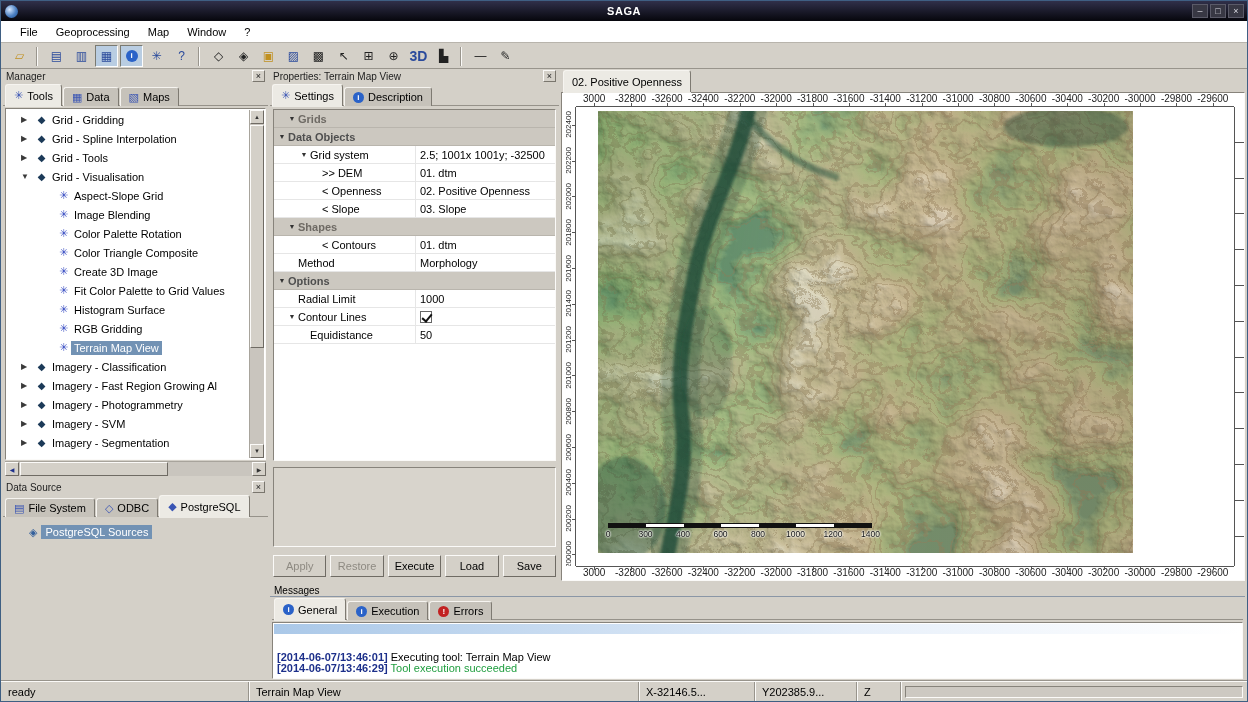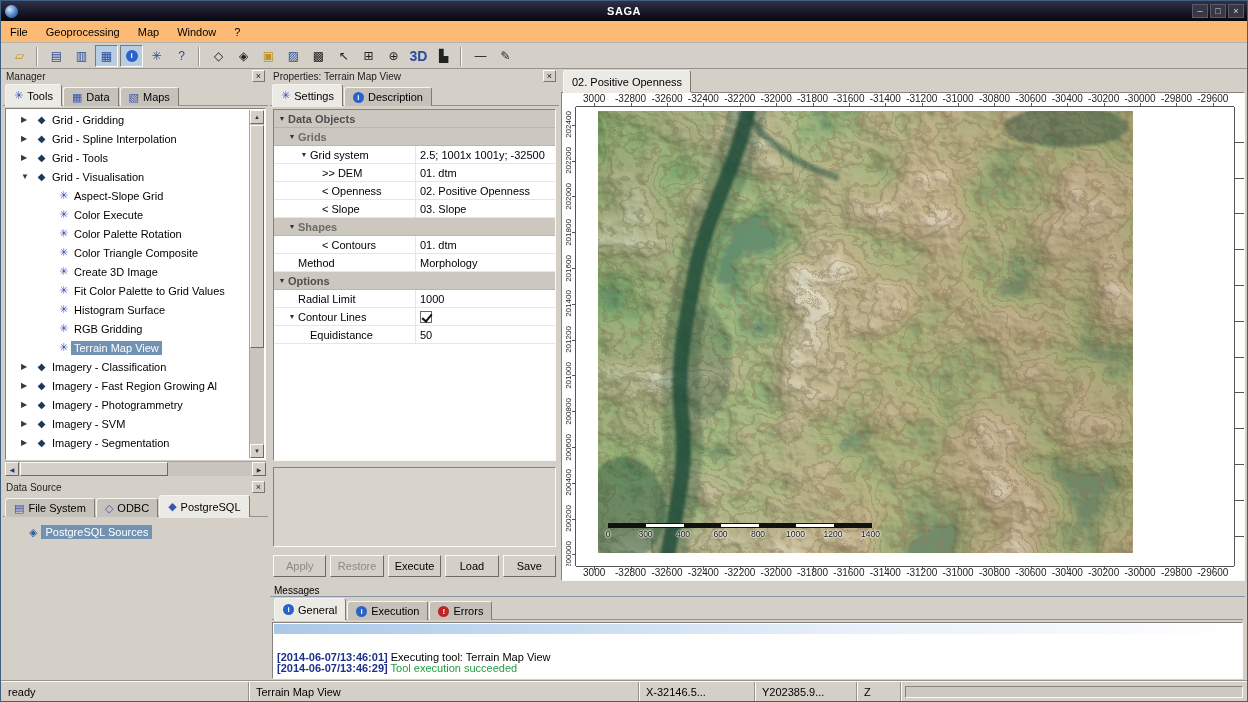--- a/index.html
+++ b/index.html
@@ -7,21 +7,21 @@
   .window{position:relative;width:1248px;height:702px;background:#d4d0c8;border:1px solid #3f5f83;overflow:hidden}
 
   
   .titlebar{position:absolute;top:0;left:0;right:0;height:20px;background:linear-gradient(180deg,#30304a,#06060c);display:flex;align-items:center;color:#fff}
   .title-icon{width:13px;height:13px;border-radius:50%;margin-left:4px;background:radial-gradient(circle at 35% 35%,#d5e7ff,#4a7ec0 55%,#1d4e90);z-index:1}
   .title-text{position:absolute;left:0;right:0;text-align:center;font-size:11px;font-weight:bold;letter-spacing:.5px}
   .win-controls{margin-left:auto;display:flex;gap:2px;padding-right:3px;z-index:1}
   .wbtn{width:16px;height:14px;background:#383844;border:1px solid #5a5a68;color:#d8d8e0;font-size:9px;line-height:11px;text-align:center;cursor:pointer}
 
   
-  .menubar{position:absolute;top:20px;left:0;right:0;height:22px;background:#fdba74;display:flex;align-items:center;padding-left:0;border-bottom:1px solid #b8b4ac}
+  .menubar{position:absolute;top:20px;left:0;right:0;height:22px;background:#ffffff;display:flex;align-items:center;padding-left:10px;border-bottom:1px solid #b8b4ac}
   .menu-item{font-size:11px;padding:3px 9px;cursor:pointer}
   .toolbar{position:absolute;top:42px;left:0;right:0;height:26px;background:#d4d0c8;display:flex;align-items:center;padding-left:6px;border-bottom:1px solid #98948c}
   .tbtn{position:relative;width:23px;height:22px;margin:0 1px;display:flex;align-items:center;justify-content:center;font-size:12px;background:transparent;border:1px solid transparent;cursor:pointer}
   .tbtn.pressed{background:#b9cde2;border-color:#7a7a72 #fdfdfd #fdfdfd #7a7a72}
   .tbtn.gold .tglyph{color:#c09020}
   .tbtn.blue .tglyph{color:#2a4a9c}
   .tbtn.dark .tglyph{color:#222}
   .tbtn.txt .tglyph{font-size:14px;font-weight:bold}
   .tbtn.circle .tglyph{width:12px;height:12px;border-radius:50%;background:#2a62c8;color:#fff;font-size:8px;font-weight:bold;display:flex;align-items:center;justify-content:center}
   .tbtn.sepa{margin-right:13px}
@@ -295,21 +295,21 @@
 
             <div class="trow child">
               <span class="tarrow"></span>
               <span class="ticon">✳</span>
               <span class="tlab">Aspect-Slope Grid</span>
             </div>
 
             <div class="trow child">
               <span class="tarrow"></span>
               <span class="ticon">✳</span>
-              <span class="tlab">Color Execute</span>
+              <span class="tlab">Image Blending</span>
             </div>
 
             <div class="trow child">
               <span class="tarrow"></span>
               <span class="ticon">✳</span>
               <span class="tlab">Color Palette Rotation</span>
             </div>
 
             <div class="trow child">
               <span class="tarrow"></span>
@@ -433,35 +433,35 @@
             <span>Settings</span>
           </div>
 
           <div class="tab">
             <span class="tico circle">i</span>
             <span>Description</span>
           </div>
         </div>
       <div class="pgrid bevel-in">
 
+          <div class="prow g2 i1">
+            <div class="plab">
+              <span class="parr">▼</span>
+              <span class="ptxt">Grids</span>
+            </div>
+            <div class="pval">
+
+              <span class="pvt"></span>
+            </div>
+          </div>
+
           <div class="prow g1">
             <div class="plab">
               <span class="parr">▼</span>
               <span class="ptxt">Data Objects</span>
-            </div>
-            <div class="pval">
-
-              <span class="pvt"></span>
-            </div>
-          </div>
-
-          <div class="prow g2 i1">
-            <div class="plab">
-              <span class="parr">▼</span>
-              <span class="ptxt">Grids</span>
             </div>
             <div class="pval">
 
               <span class="pvt"></span>
             </div>
           </div>
 
           <div class="prow i2">
             <div class="plab">
               <span class="parr">▼</span>

